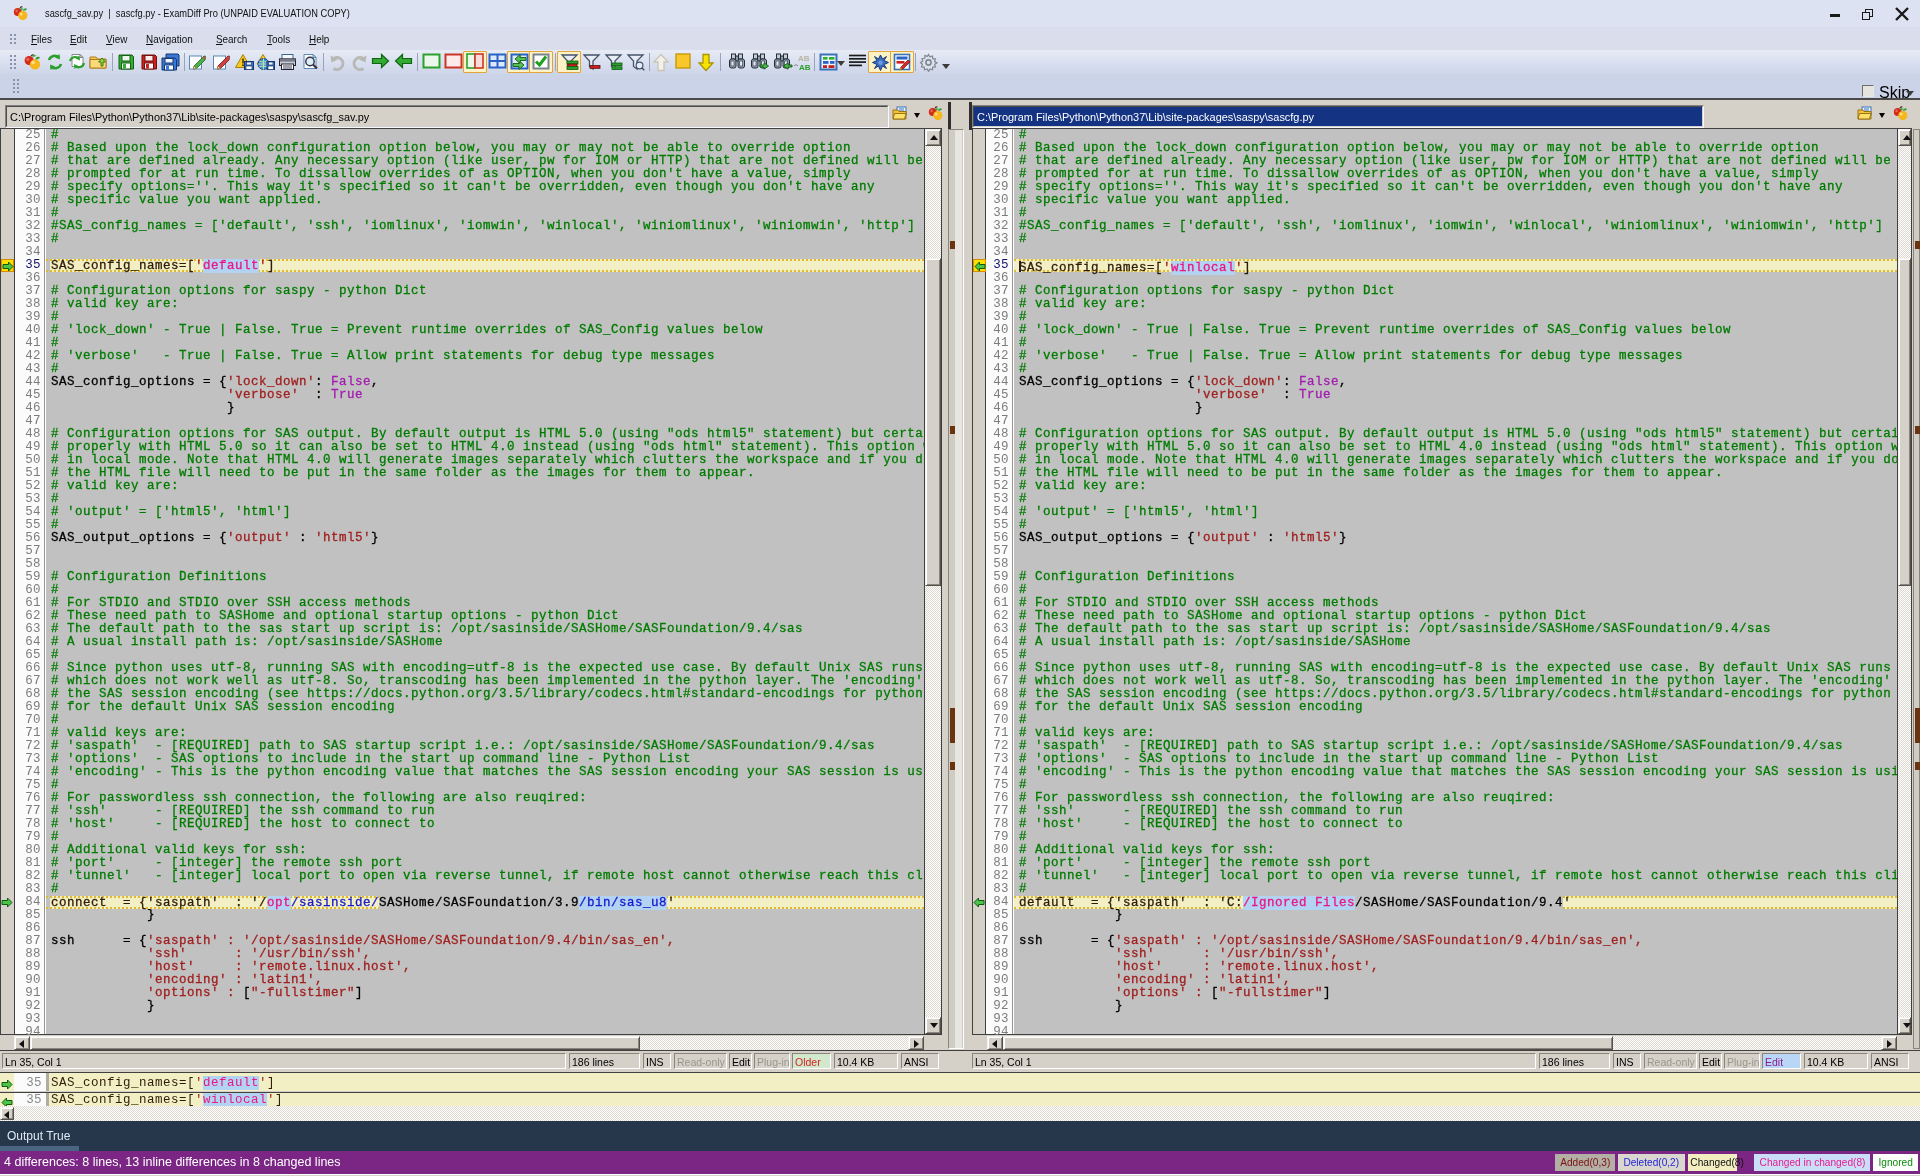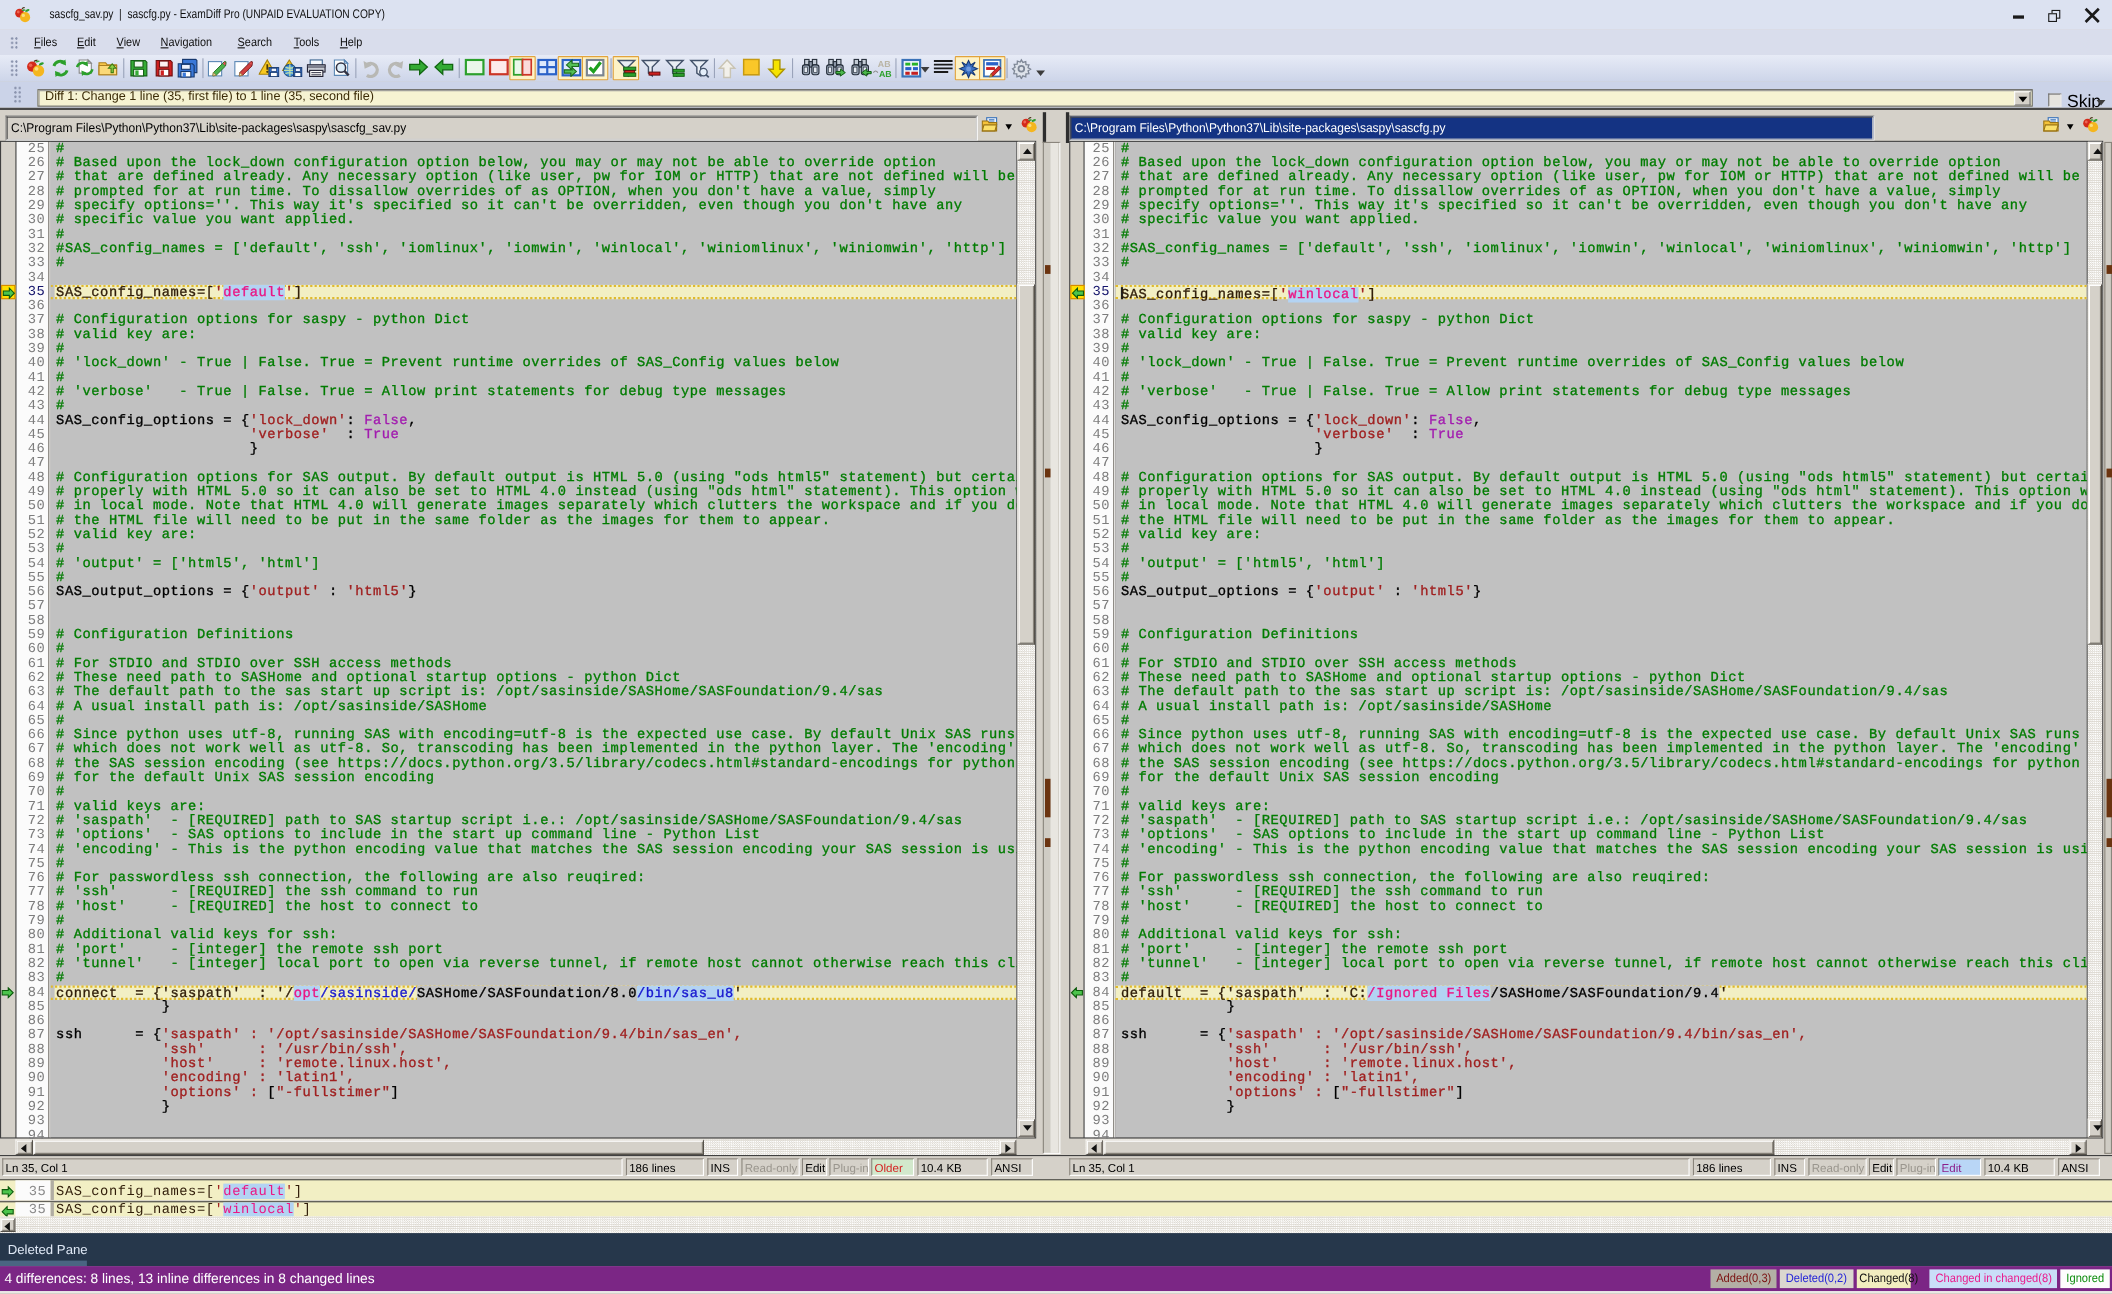--- a/index.html
+++ b/index.html
@@ -338,26 +338,20 @@
 <div class="tbsep" style="left:555.0px"></div>
 <div class="tbsep" style="left:649.0px"></div>
 <div class="tbsep" style="left:720.0px"></div>
 <div class="tbsep" style="left:814.0px"></div>
 <div class="tbsep" style="left:915.0px"></div>
 <div class="dd" style="left:837px;top:11px"></div>
 <div class="dd" style="left:942px;top:14px"></div>
 </div>
 <div class="abs" id="diffrow">
 <div class="dots" style="left:12px;top:4px;height:16px"></div>
-<div id="combo">
-      <div class="ctxt">Diff 1: Change 1 line (35, first file) to 1 line (35, second file)</div>
-      <div id="combobtn">
-        <span class="tri dn" style="position:absolute;left:3px;top:4px;border-top-color:#000"></span>
-      </div>
-    </div>
 <div style="position:absolute;left:1862px;top:11px;width:12px;height:12px;background:#e6e4de;border:1px solid;border-color:#6e6e6e #e8e8e8 #e8e8e8 #6e6e6e"></div>
 <div style="position:absolute;left:1879px;top:10px;font-size:16px;color:#000">Skip</div>
 <div class="dd" style="left:1906px;top:17px"></div>
 </div>
 <div class="abs" id="hdr">
 <div class="pathbox" style="left:5px;width:884px">
       <div class="pathin" style="background:#d5d1c9;color:#000"><span>C:\Program Files\Python\Python37\Lib\site-packages\saspy\sascfg_sav.py</span></div>
     </div>
 <div style="position:absolute;left:892px;top:6px"><svg width="18" height="15" viewBox="0 0 18 15">
         <rect x="5" y="1" width="9" height="8" fill="#eef4fc" stroke="#3a72b8"></rect>
@@ -526,21 +520,21 @@
 <div class="row"><span class="gc"># 'encoding' - This is the python encoding value that matches the SAS session encoding your SAS session is using</span></div>
 <div class="row"><span class="gc">#</span></div>
 <div class="row"><span class="gc"># For passwordless ssh connection, the following are also reuqired:</span></div>
 <div class="row"><span class="gc"># 'ssh'      - [REQUIRED] the ssh command to run</span></div>
 <div class="row"><span class="gc"># 'host'     - [REQUIRED] the host to connect to</span></div>
 <div class="row"><span class="gc">#</span></div>
 <div class="row"><span class="gc"># Additional valid keys for ssh:</span></div>
 <div class="row"><span class="gc"># 'port'     - [integer] the remote ssh port</span></div>
 <div class="row"><span class="gc"># 'tunnel'   - [integer] local port to open via reverse tunnel, if remote host cannot otherwise reach this client</span></div>
 <div class="row"><span class="gc">#</span></div>
-<div class="row yrow"><span class="ck">connect  = {'saspath'  : '/</span><span class="hl">opt</span><span class="cb">/sasinside/</span><span class="cg">SASHome/SASFoundation/8.0</span><span class="hb">/bin/sas_u8</span><span class="ck">'</span></div>
+<div class="row yrow"><span class="ck">connect  = {'saspath'  : '/</span><span class="hl">opt</span><span class="cb">/sasinside/</span><span class="cg">SASHome/SASFoundation/3.9</span><span class="hb">/bin/sas_u8</span><span class="ck">'</span></div>
 <div class="row">            }</div>
 <div class="row"></div>
 <div class="row">ssh      = {<span class="gs">'saspath' : '/opt/sasinside/SASHome/SASFoundation/9.4/bin/sas_en',</span></div>
 <div class="row">            <span class="gs">'ssh'      : '/usr/bin/ssh',</span></div>
 <div class="row">            <span class="gs">'host'     : 'remote.linux.host',</span></div>
 <div class="row">            <span class="gs">'encoding' : 'latin1',</span></div>
 <div class="row">            <span class="gs">'options' : </span>[<span class="gs">"-fullstimer"</span>]</div>
 <div class="row">            }</div>
 <div class="row"></div>
 <div class="row"></div>
@@ -799,21 +793,21 @@
     <div class="onum" style="padding-top:0">35</div>
     <div class="odiv"></div>
     <div class="otxt" style="top:0"><span class="ck">SAS_config_names=[</span><span class="cq">'</span><span class="hl">winlocal</span><span class="cq">'</span><span class="ck">]</span></div>
   </div>
 <div class="abs hsb" style="left:0;top:1106px;width:1920px;height:15px">
     <div class="sbtn" style="left:0;top:1px;width:14px;height:13px">
       <span class="tri lf" style="top:2.5px;left:3px"></span>
     </div>
   </div>
 <div class="abs" id="navy">
-    <div style="position:absolute;left:7px;top:8px;font-size:12px;color:#dfe8f5">Deleted Pane</div>
+    <div style="position:absolute;left:7px;top:8px;font-size:12px;color:#dfe8f5">Output True</div>
   </div>
 <div class="abs" id="steel"></div>
 <div class="abs" id="purple">
 <div class="ptxt">4 differences: 8 lines, 13 inline differences in 8 changed lines</div>
 <div class="badge" style="left:1555px;width:60px;background:#b3afa5;color:#7a1010"><span>Added(0,3)</span></div>
 <div class="badge" style="left:1618px;width:67px;background:#dad7cf;color:#2424d8"><span>Deleted(0,2)</span></div>
 <div class="badge" style="left:1688px;width:49px;background:#f2eec0;color:#101010"><span>Changed(8)</span></div>
 <div class="badge" style="left:1754px;width:116px;background:#cadef8;color:#ea1b8d"><span>Changed in changed(8)</span></div>
 <div class="badge" style="left:1873px;width:45px;background:#fdfdfd;color:#0c8c0c"><span>Ignored</span></div>
 </div>

